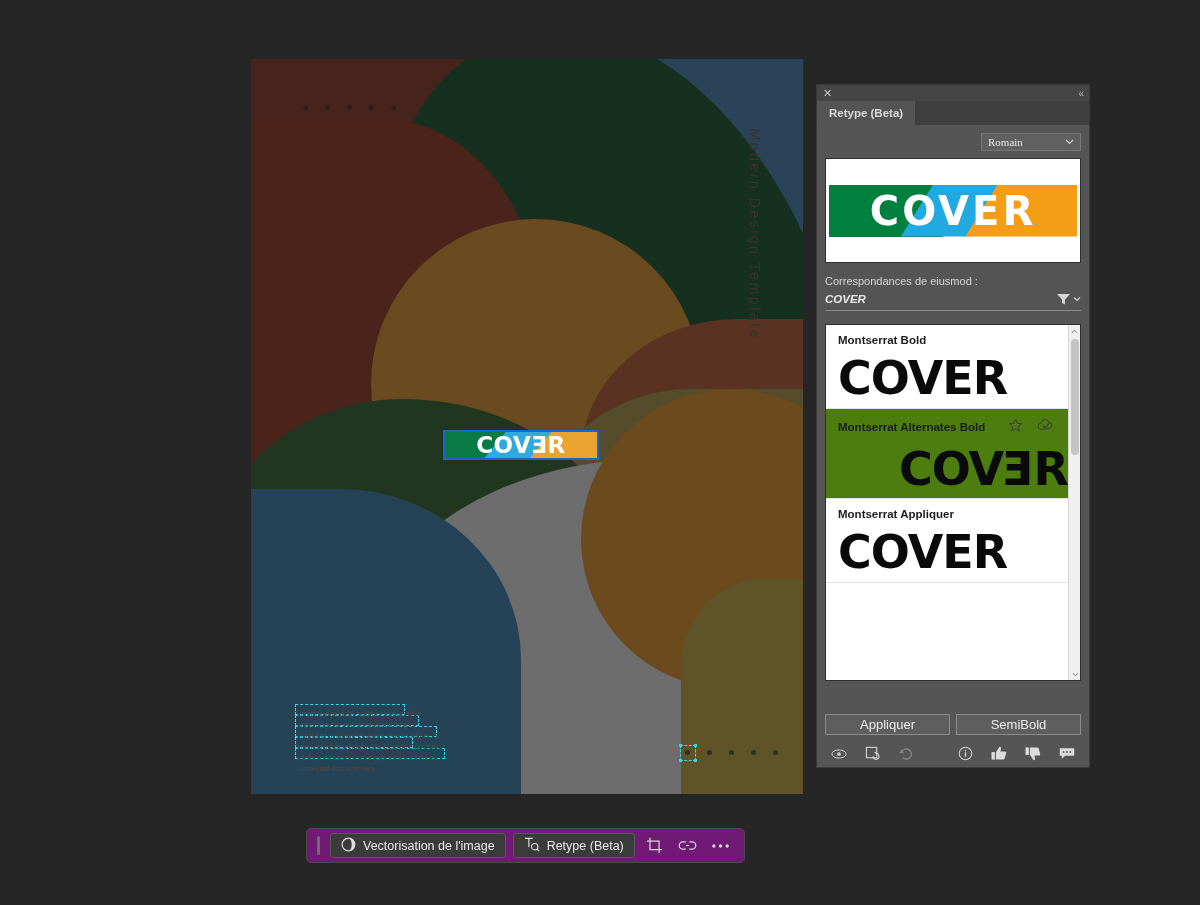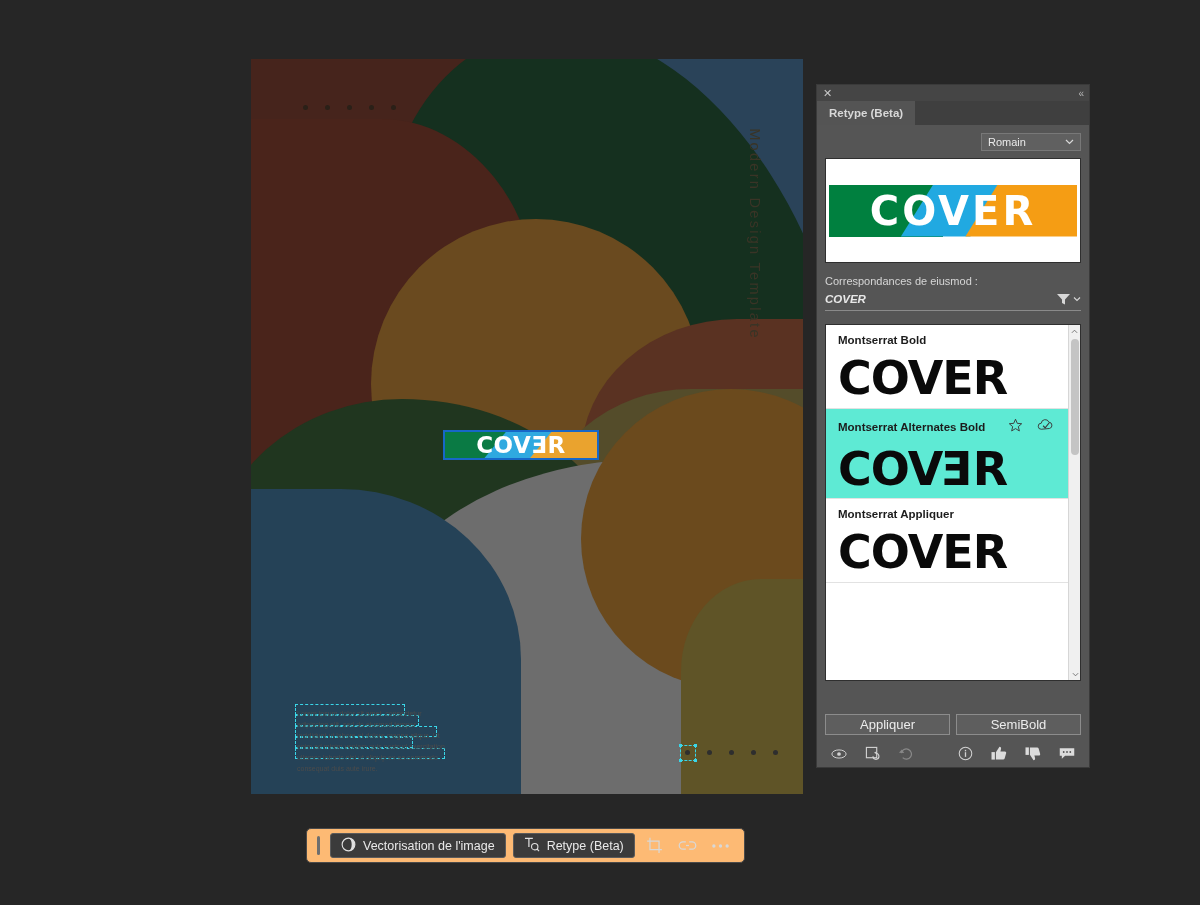--- a/index.html
+++ b/index.html
@@ -172,21 +172,21 @@
     display:flex; align-items:center;
     font-size:11.5px; color:#d8d8d8; font-weight:700;
     background:#545454;
   }
   #panel-body { flex:1; position:relative; background:#555555; padding:0 8px; overflow:hidden; }
 
   #lang-select-row { display:flex; justify-content:flex-end; padding-top:8px; }
   #lang-select {
     width:100px; height:18px; background:#606060; border:1px solid #787878;
     display:flex; align-items:center; justify-content:space-between;
-    padding:0 6px; color:#eaeaea; font-size:11px; cursor:pointer;
+    padding:0 6px; color:#eaeaea; font-size:11px; cursor:pointer;font-family:Liberation Serif, serif;
   }
   #lang-select .chev { font-size:9px; color:#d0d0d0; }
 
   #preview-box {
     margin-top:7px; height:105px; background:#fff;
     border:1px solid #2f2f2f;
     display:flex; align-items:center; justify-content:center;
     overflow:hidden;
   }
   #preview-logo {
@@ -217,21 +217,21 @@
   #filter-group { display:flex; align-items:center; gap:2px; cursor:pointer; }
 
   #font-list {
     margin-top:13px; height:357px; background:#fff;
     border:1px solid #2f2f2f; position:relative; overflow:hidden;
   }
   .font-row {
     position:relative; padding:9px 12px 0 12px; overflow:hidden;
     border-bottom:1px solid #e2e2e2;
   }
-  .font-row.selected { background:#5eead4; }
+  .font-row.selected { background:#4d7c0f;text-align:right; }
   .font-row-head { display:flex; align-items:center; justify-content:space-between; }
   .font-name { font-size:11.5px; color:#1c1c1c; font-weight:700; }
   .font-row-icons { display:flex; align-items:center; gap:14px; padding-right:14px; }
   .font-sample {
     font-family:"DejaVu Sans", sans-serif;
     font-weight:700; font-size:46px; color:#0a0a0a;
     letter-spacing:-1px; line-height:1.25; margin-top:4px;
   }
   .font-sample .revE { display:inline-block; transform:scaleX(-1); }
   .font-sample.semibold { font-weight:700; }
@@ -260,21 +260,21 @@
     display:flex; align-items:center; justify-content:space-between;
     margin-top:11px; padding:0 6px;
   }
   #footer-icons .left, #footer-icons .right { display:flex; align-items:center; gap:18px; }
   .fi { cursor:pointer; display:flex; align-items:center; }
   .fi.disabled { opacity:0.42; cursor:default; }
 
   
   #floating-toolbar {
     position:absolute; left:306px; top:828px;
-    height:35px; background:#fdba74; border:1px solid #4a4a4a;
+    height:35px; background:#701a75; border:1px solid #4a4a4a;
     border-radius:5px;
     display:flex; align-items:center; gap:7px;
     padding:0 10px;
   }
   #tb-grip { width:3px; height:19px; background:#6e6e6e; border-radius:2px; margin-right:3px; }
   .tb-btn {
     height:25px; border:1px solid #5b5b5b; border-radius:3px;
     display:flex; align-items:center; gap:7px;
     padding:0 10px; color:#e9e9e9; font-size:12.5px; cursor:pointer;
     background:#3b3b3b;

